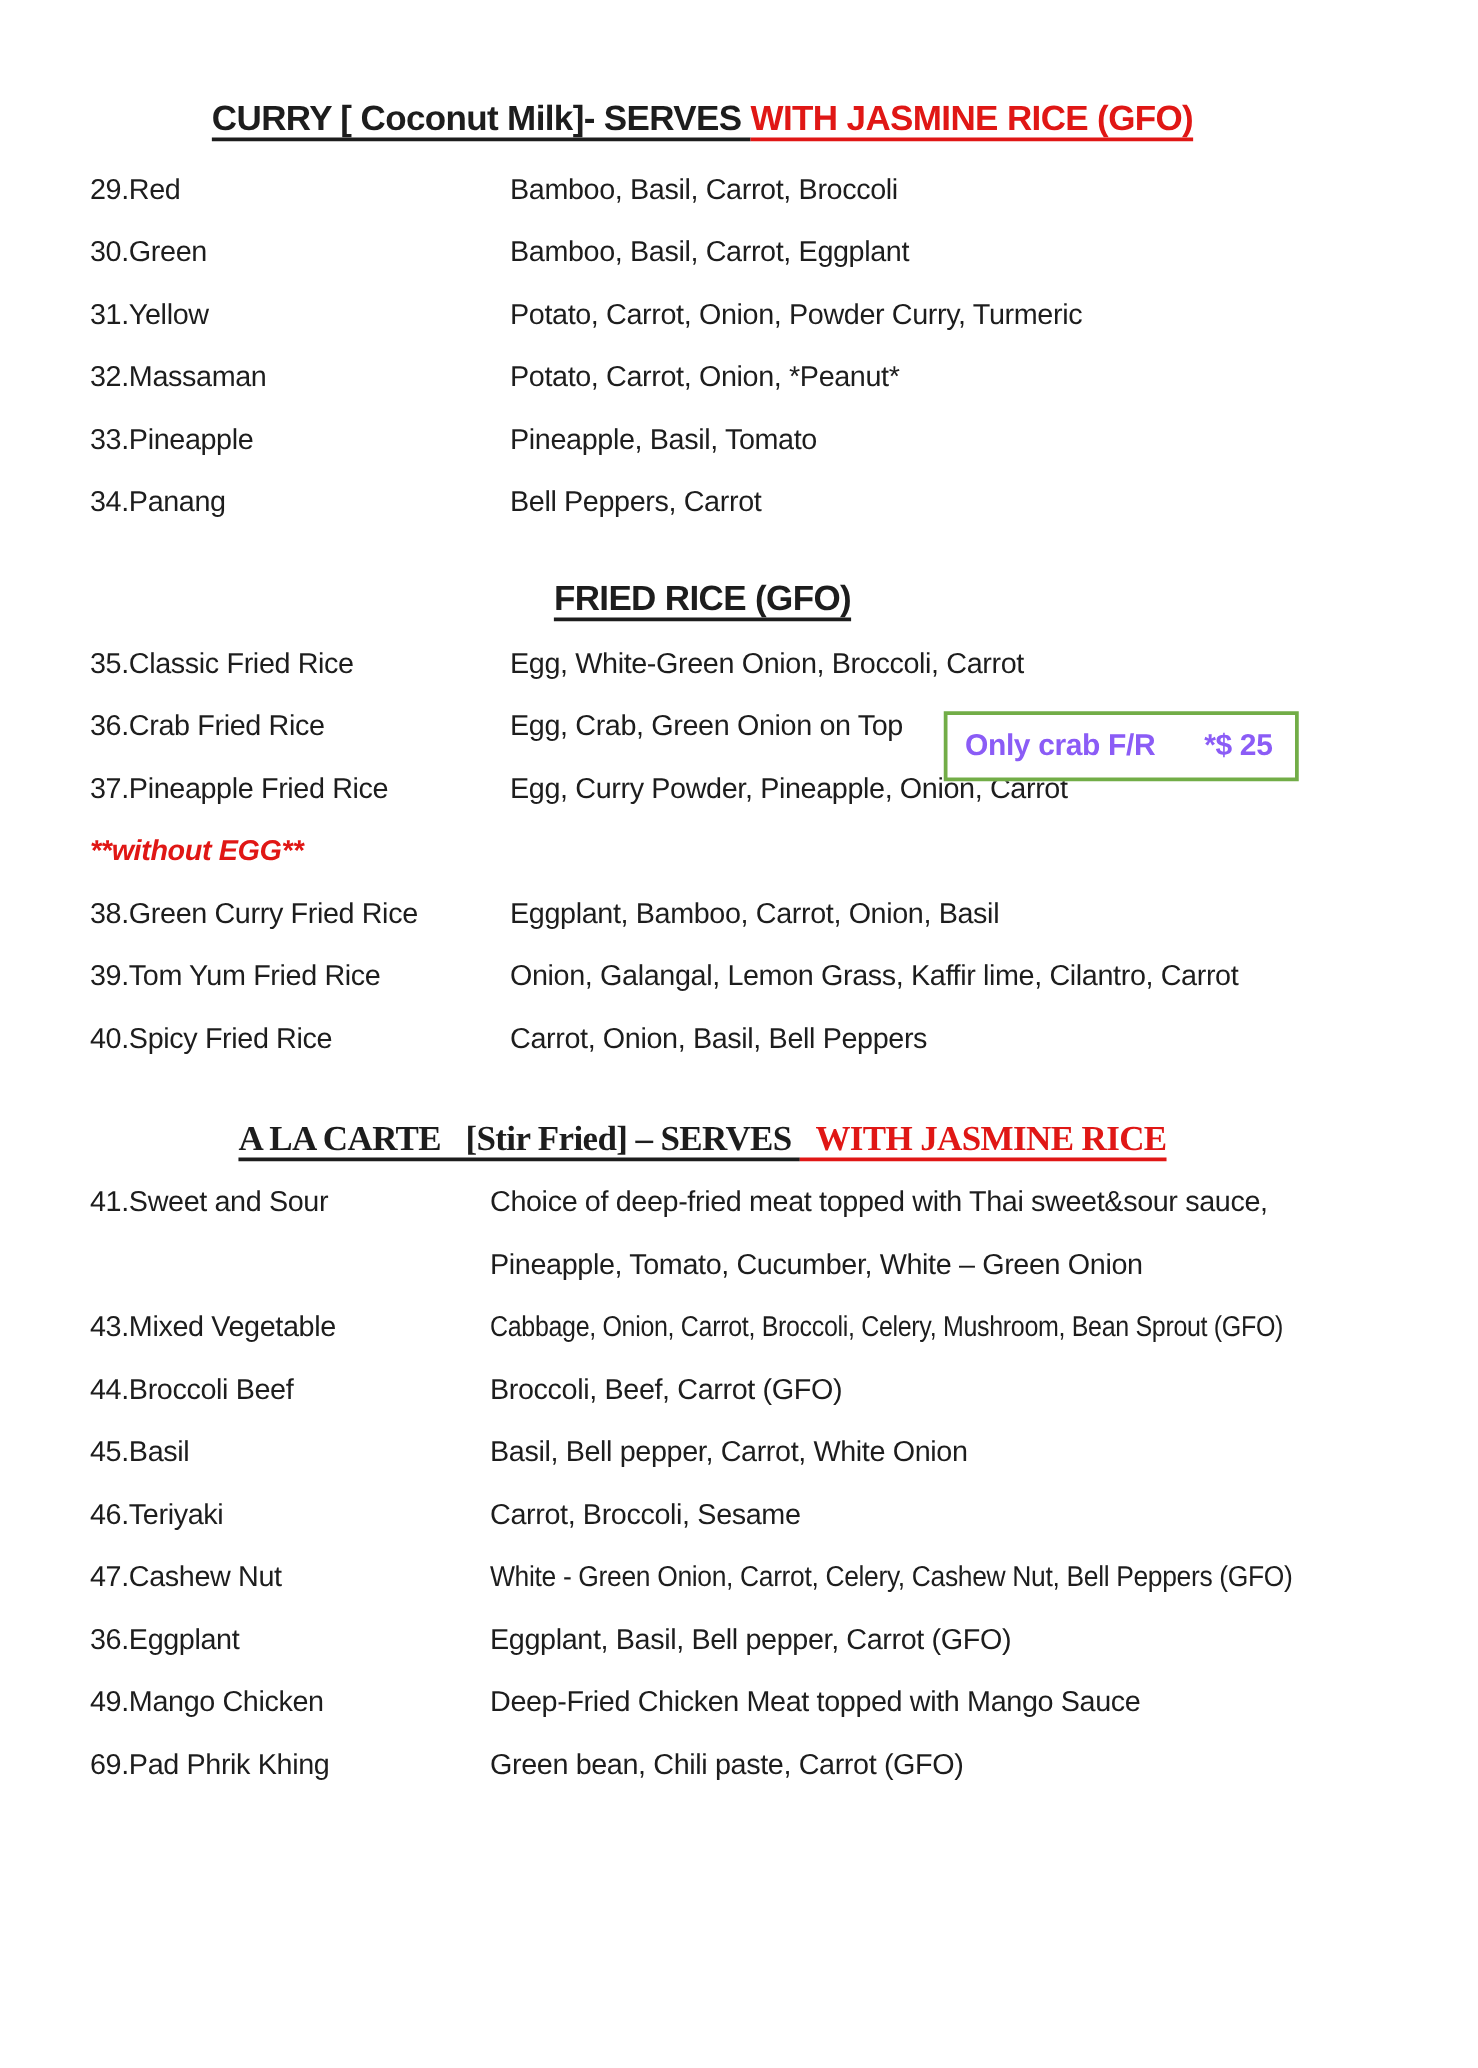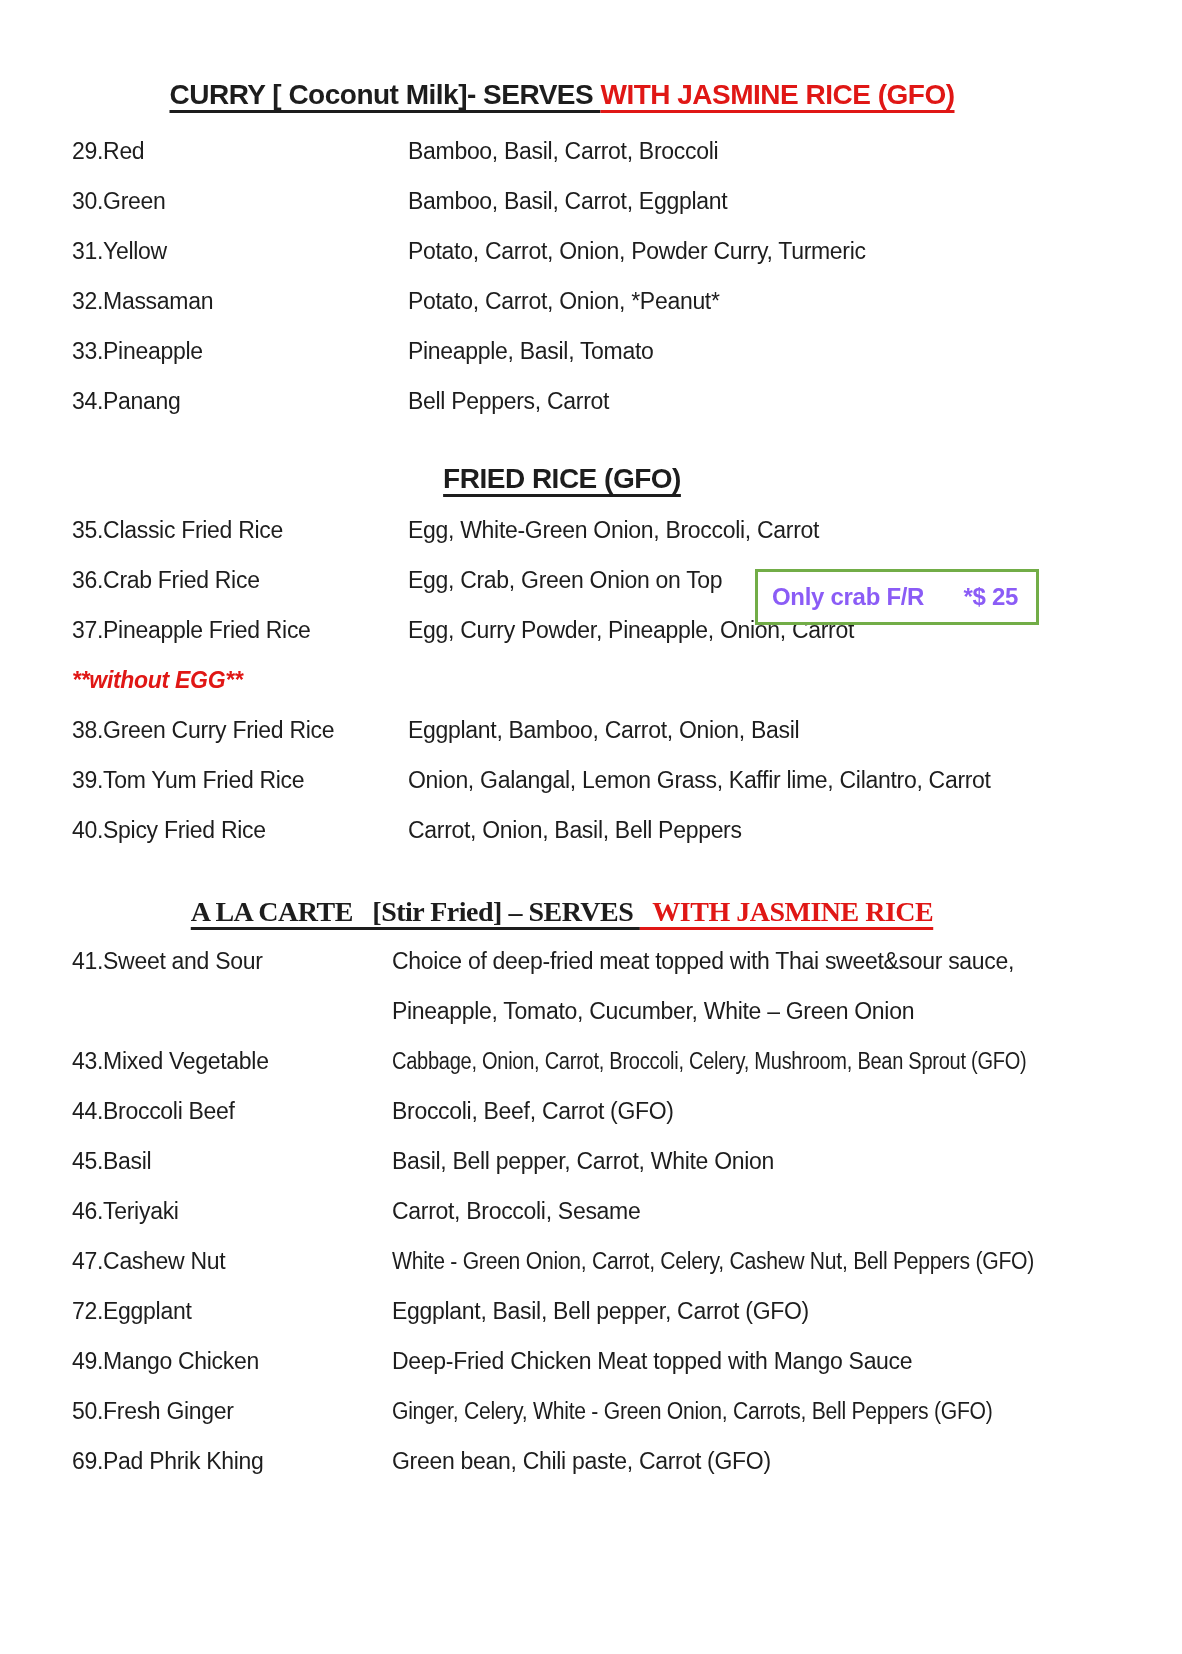--- a/index.html
+++ b/index.html
@@ -173,30 +173,26 @@
       </div>
       <div class="row">
         <span class="item-name">46.Teriyaki</span>
         <span class="item-desc">Carrot, Broccoli, Sesame</span>
       </div>
       <div class="row">
         <span class="item-name">47.Cashew Nut</span>
         <span class="item-desc sq2">White - Green Onion, Carrot, Celery, Cashew Nut, Bell Peppers (GFO)</span>
       </div>
       <div class="row">
-        <span class="item-name">72.Eggplant</span>
+        <span class="item-name">36.Eggplant</span>
         <span class="item-desc">Eggplant, Basil, Bell pepper, Carrot (GFO)</span>
       </div>
       <div class="row">
         <span class="item-name">49.Mango Chicken</span>
         <span class="item-desc">Deep-Fried Chicken Meat topped with Mango Sauce</span>
-      </div>
-      <div class="row">
-        <span class="item-name">50.Fresh Ginger</span>
-        <span class="item-desc sq2">Ginger, Celery, White - Green Onion, Carrots, Bell Peppers (GFO)</span>
       </div>
       <div class="row">
         <span class="item-name">69.Pad Phrik Khing</span>
         <span class="item-desc">Green bean, Chili paste, Carrot (GFO)</span>
       </div>
     </section>
 
   </div>
 </div>
 

